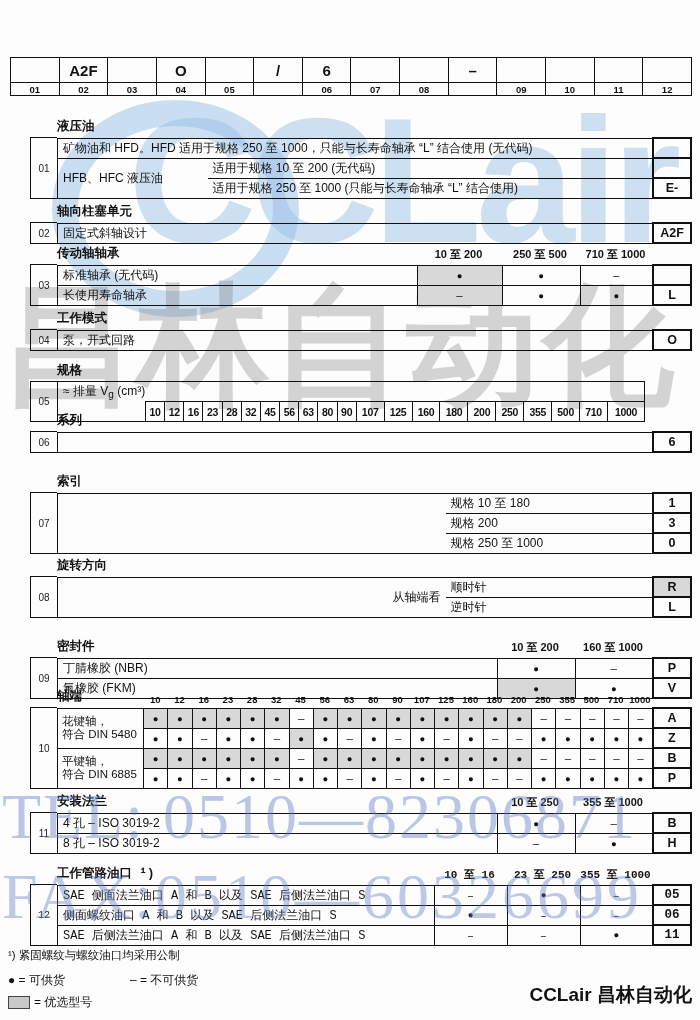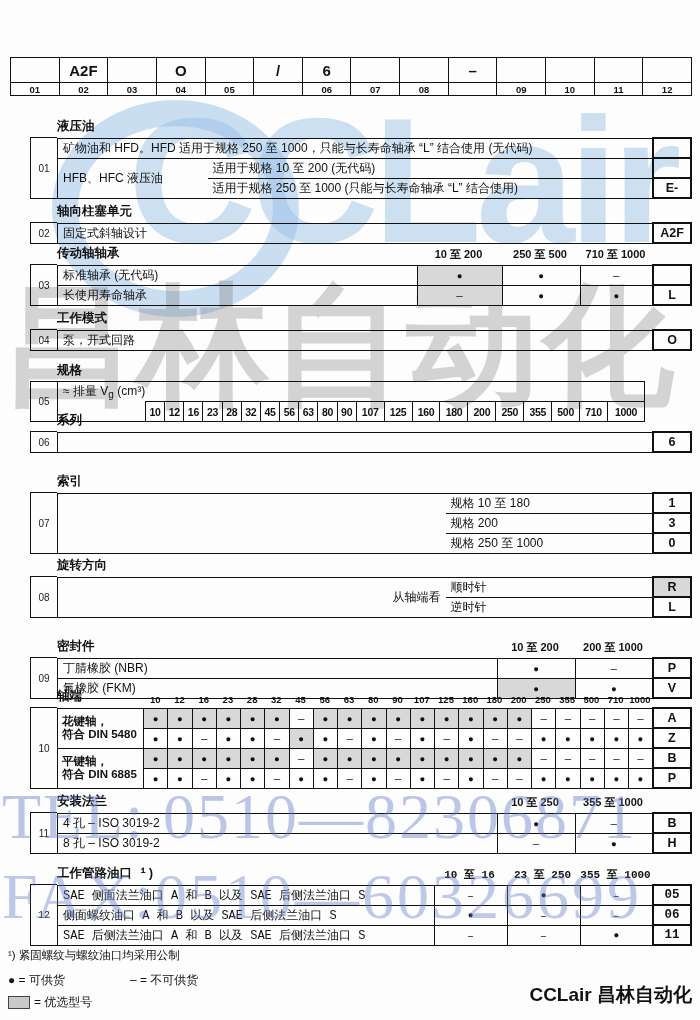--- a/index.html
+++ b/index.html
@@ -45,21 +45,21 @@
   table.sec-table{border-collapse:collapse;table-layout:auto;width:635px;flex:none;border:1px solid #111;padding-left:32px;}
   table.sizes-table{width:588px;}
   .sec-table td{border:1px solid #111;height:20px;padding:0 5px;font-size:12px;box-sizing:border-box;}
   td.split-label{border-right:none;}
   td.sub-cell{border-left:none;}
   td.mark{padding:0;text-align:center;font-size:11.5px;}
   td.mark.dot{font-size:9.5px;}
   td.shade{background:#d8d8d8;}
   td.code{border:2px solid #111;width:38px;font-weight:bold;text-align:center;padding:0;font-size:12.5px;}
   td.code.shade{background:#d8d8d8;}
-  td.mx-label{font-size:11.5px;line-height:13px;padding:0 4px;font-weight:bold;}
+  td.mx-label{font-size:11.5px;line-height:13px;padding:0 4px;}
   td.vg-cell{border-bottom:none;font-size:12px;}
   td.sizes-left{border-top:none;}
   td.size-box{padding:0;text-align:center;font-size:10.5px;font-weight:bold;letter-spacing:-.3px;}
   
   .footnote{position:absolute;left:8px;top:948px;font-size:11.5px;z-index:1;}
   .legend1{position:absolute;left:8px;top:972px;font-size:12px;z-index:1;display:flex;}
   .legend1 .lg1{width:122px;}
   .legend2{position:absolute;left:8px;top:994px;font-size:12px;z-index:1;display:flex;align-items:center;gap:4px;}
   .legend-box{width:20px;height:11px;background:#c9c9c9;border:1px solid #444;display:inline-block;}
   .brand{position:absolute;left:460px;top:982px;width:232px;text-align:right;font-size:19px;
@@ -301,21 +301,21 @@
               </tr>
             </tbody>
           </table>
         </div>
       </div>
       <div class="section" style="top: 622px; margin-top: 16px;">
         <div class="sec-head">
           <span class="sec-title">密封件</span>
           <div class="col-heads">
             <div class="col-head" style="width: 78px;">10 至 200</div>
-            <div class="col-head" style="width: 78px;">200 至 1000</div>
+            <div class="col-head" style="width: 78px;">160 至 1000</div>
             <div class="spacer"></div>
           </div>
         </div>
         <div class="sec-body">
           <div class="num-cell">09</div>
           <table class="sec-table">
             <tbody>
               <tr>
                 <td class="">丁腈橡胶 (NBR)</td>
                 <td class="mark dot" style="width: 78px;">●</td>

